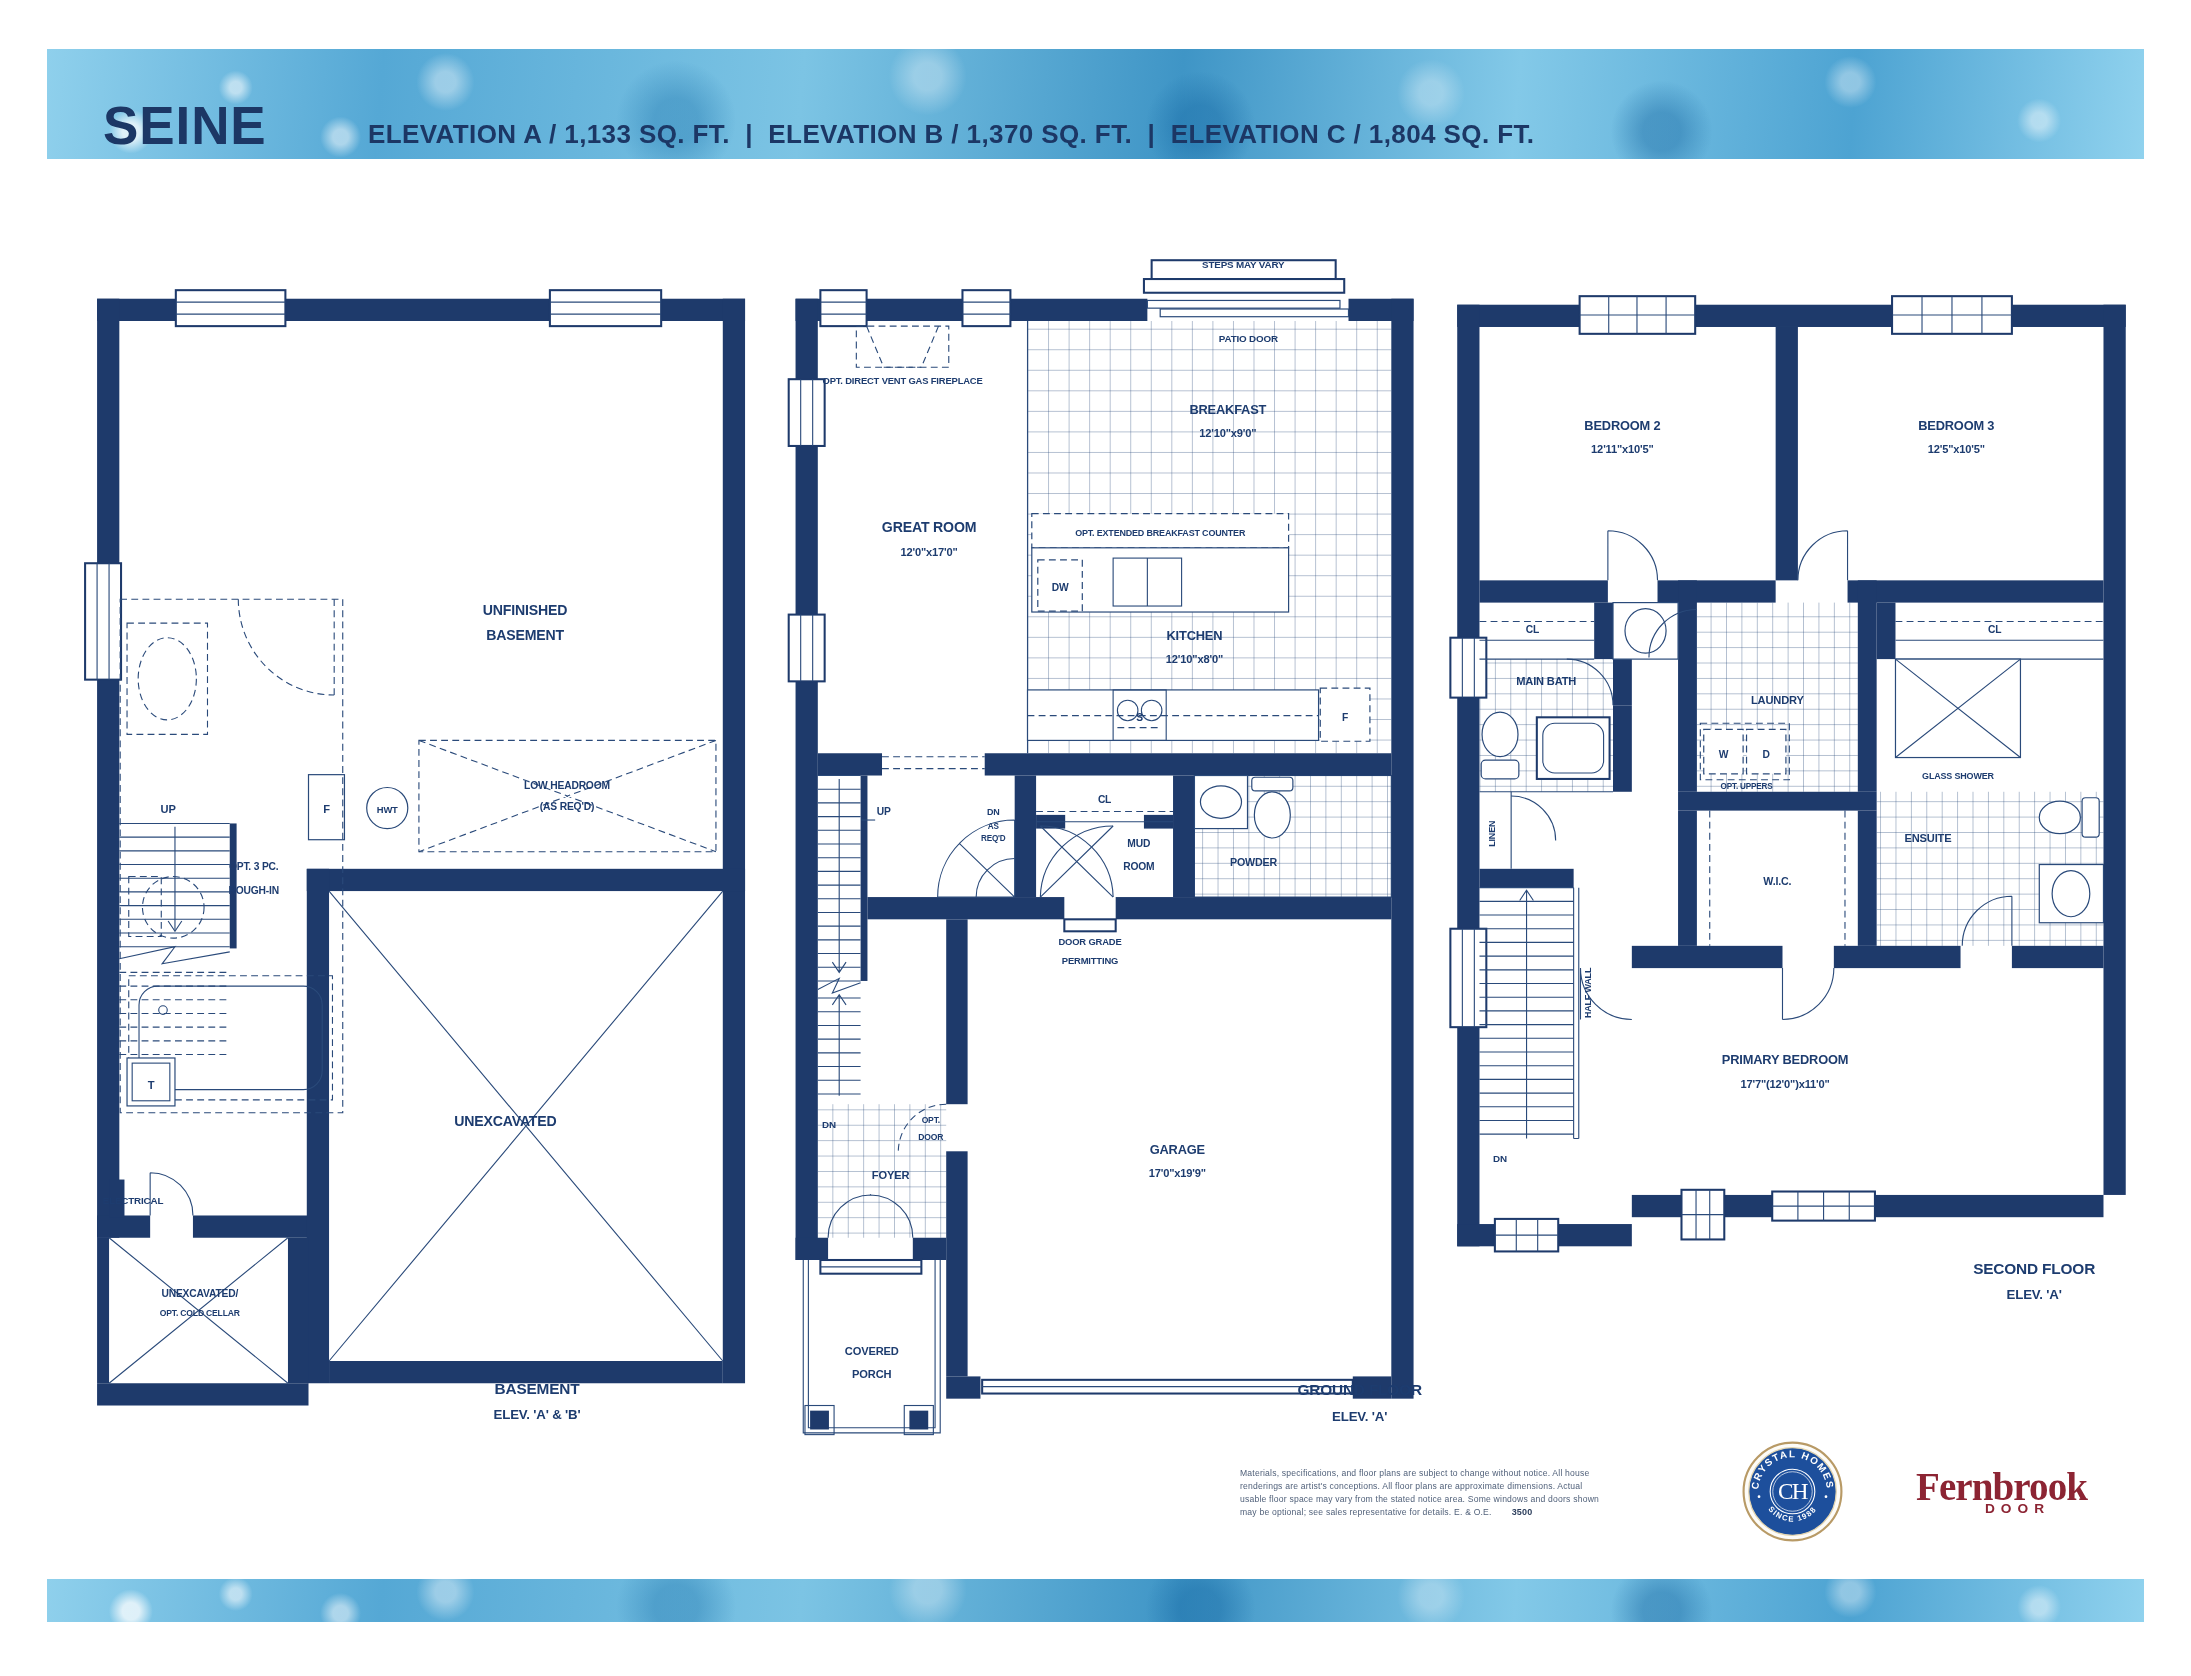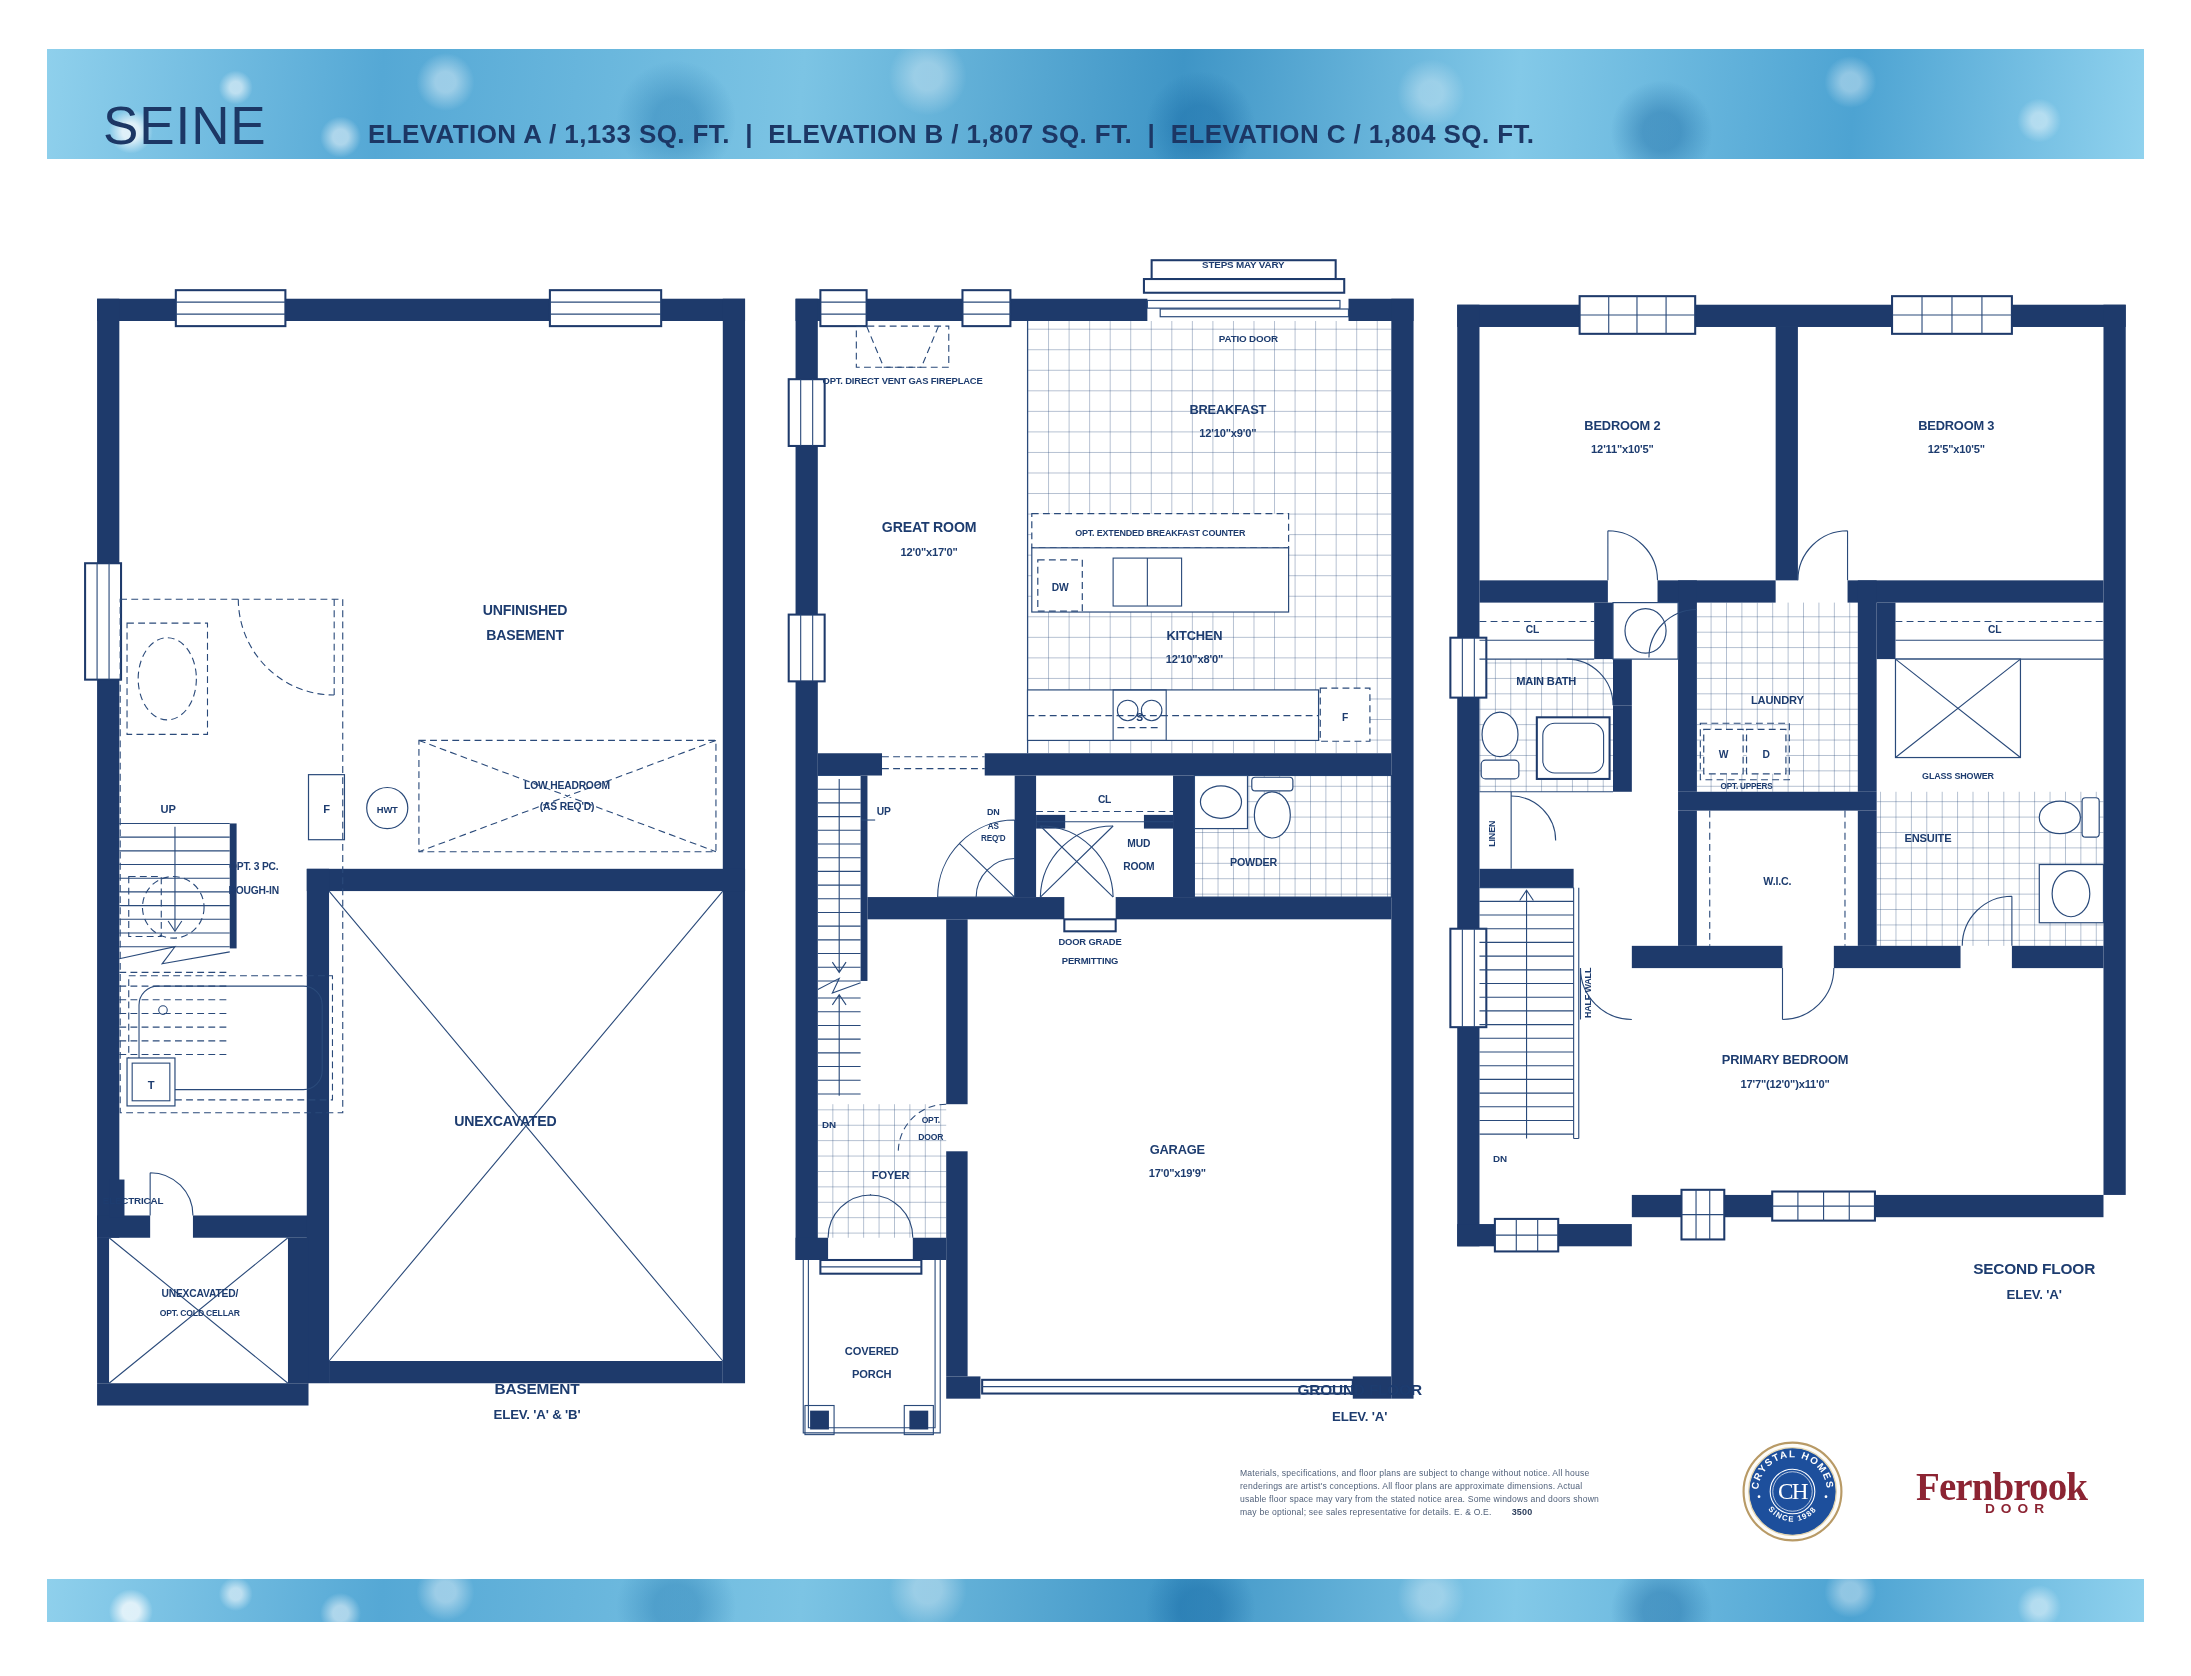--- a/index.html
+++ b/index.html
@@ -22,21 +22,21 @@
       radial-gradient(circle at 66% 40%, rgba(255,255,255,.3) 0 12px, rgba(255,255,255,0) 34px),
       radial-gradient(circle at 77% 75%, rgba(16,95,155,.38) 0 19px, rgba(16,95,155,0) 51px),
       radial-gradient(circle at 86% 30%, rgba(255,255,255,.38) 0 9.4px, rgba(255,255,255,0) 26px),
       radial-gradient(circle at 95% 65%, rgba(255,255,255,.45) 0 7.7px, rgba(255,255,255,0) 22px),
       linear-gradient(95deg,#8fd0ec 0%,#55a8d5 16%,#7cc4e4 36%,#3f95c6 54%,#83c9e8 70%,#4da3d2 86%,#90d2ee 100%);
   }
   .banner.top{top:49px;height:110px;}
   .banner.bottom{top:1579px;height:43px;}
   .brand-title{
     position:absolute;left:103px;top:99px;
-    font-size:53px;font-weight:normal;letter-spacing:0.9px;color:#1c3765;line-height:1;
+    font-size:53px;font-weight:bold;letter-spacing:0.9px;color:#1c3765;line-height:1;
   }
   .brand-sub{
     position:absolute;left:368px;top:121px;
     font-size:26px;font-weight:bold;letter-spacing:0.4px;color:#1c3765;line-height:1;white-space:nowrap;
   }
   .brand-sub .sep{margin:0 15.4px;font-weight:bold;}
   
   svg.sheet{position:absolute;left:0;top:0;}
   .w{fill:#1e3a6b;}
   .ln{fill:none;stroke:#2a4a7a;stroke-width:1.3px;}
@@ -69,21 +69,21 @@
     font-family:"Liberation Sans",sans-serif;font-weight:bold;font-size:13.7px;
     letter-spacing:6px;margin-top:-5.1px;padding-left:45px;
   }
 </style>
 </head>
 <body>
 
 <div class="banner top"></div>
 <div class="brand-title">SEINE</div>
 <div class="brand-sub">
-  <span>ELEVATION A / 1,133 SQ. FT.</span><span class="sep">|</span><span>ELEVATION B / 1,807 SQ. FT.</span><span class="sep">|</span><span>ELEVATION C / 1,804 SQ. FT.</span>
+  <span>ELEVATION A / 1,133 SQ. FT.</span><span class="sep">|</span><span>ELEVATION B / 1,370 SQ. FT.</span><span class="sep">|</span><span>ELEVATION C / 1,804 SQ. FT.</span>
 </div>
 
 <svg class="sheet" width="2192" height="1676" viewBox="0 0 2560 1958">
   <defs>
     <pattern id="tile24" width="24" height="24" patternUnits="userSpaceOnUse">
       <path d="M24 0H0V24" fill="none" stroke="#2a4a7a" stroke-width="0.8"></path>
     </pattern>
     <pattern id="tile18" width="18" height="18" patternUnits="userSpaceOnUse">
       <path d="M18 0H0V18" fill="none" stroke="#2a4a7a" stroke-width="0.8"></path>
     </pattern>

